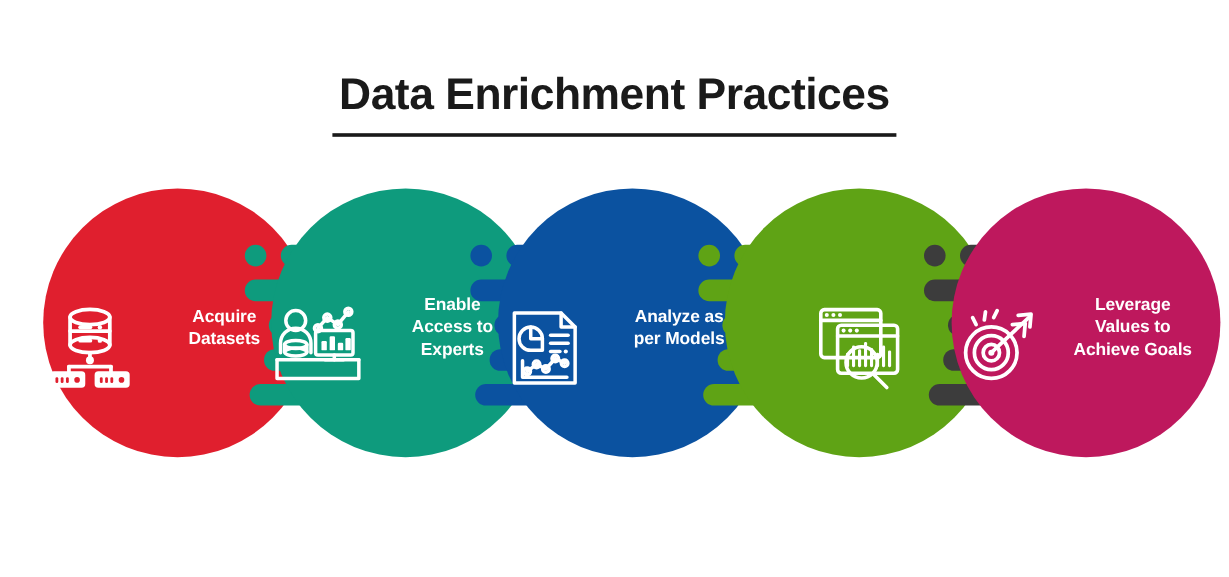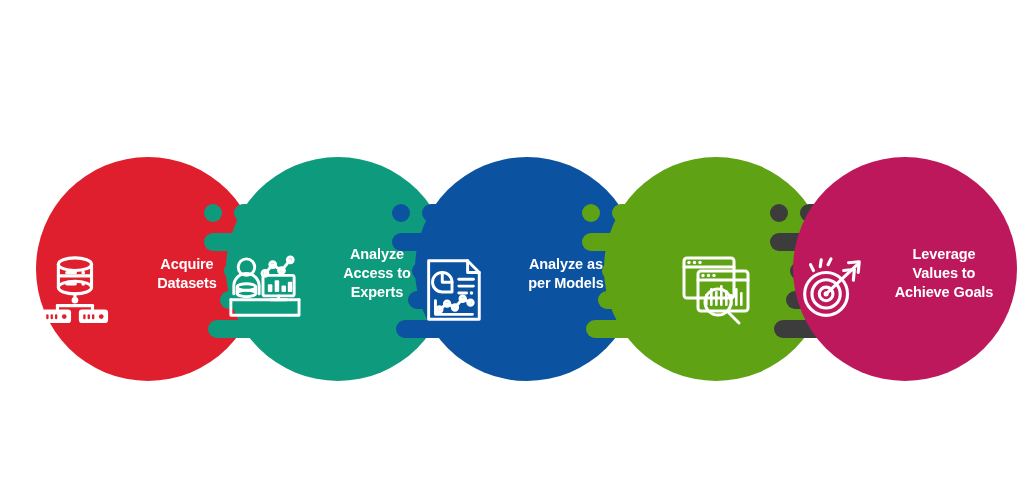--- a/index.html
+++ b/index.html
@@ -69,20 +69,23 @@
     width:96px;height:224px;
     pointer-events:none;
   }
   .conn svg{display:block;width:96px;height:224px;}
 </style>
 </head>
 <body style="background: rgb(255, 255, 255);">
 
 <div id="stage">
 
+  <div class="title-wrap">
+    <h1 class="title">Data Enrichment Practices</h1>
+  </div>
 
   <div class="flow">
 
     <div class="node" style="left: 36px; background: rgb(224, 31, 46);">
       <svg class="icon" viewBox="0 0 80 72">
         <g fill="none" stroke="#ffffff" stroke-width="3.2" stroke-linecap="round" stroke-linejoin="round">
           <ellipse cx="40" cy="9.5" rx="17" ry="6.5"></ellipse>
           <path d="M23 9.5 V33.5"></path>
             <path d="M57 9.5 V33.5"></path>
           <ellipse cx="40" cy="33.5" rx="17" ry="6.5"></ellipse>
@@ -154,21 +157,21 @@
             <path d="M30.5 33 v6.5"></path>
           <ellipse cx="21" cy="39.5" rx="9.5" ry="3.4"></ellipse>
         </g>
         <g fill="#ffffff">
           <rect x="43" y="30" width="4.6" height="8" rx="1"></rect>
           <rect x="50" y="26" width="4.6" height="12" rx="1"></rect>
           <rect x="57" y="31.5" width="4.6" height="6.5" rx="1"></rect>
           <rect x="63.5" y="27.5" width="4.6" height="10.5" rx="1"></rect>
         </g>
       </svg>
-      <div class="label">Analyze
+      <div class="label">Enable
 Access to
 Experts</div>
     </div>
 
     <div class="conn" style="left:382px;">
       <svg viewBox="0 0 96 224">
         <g fill="#0b52a0">
           <circle cx="19" cy="56" r="9"></circle>
           <rect x="40" y="47" width="56" height="18" rx="9"></rect>
           <rect x="10" y="76" width="86" height="18" rx="9"></rect>

